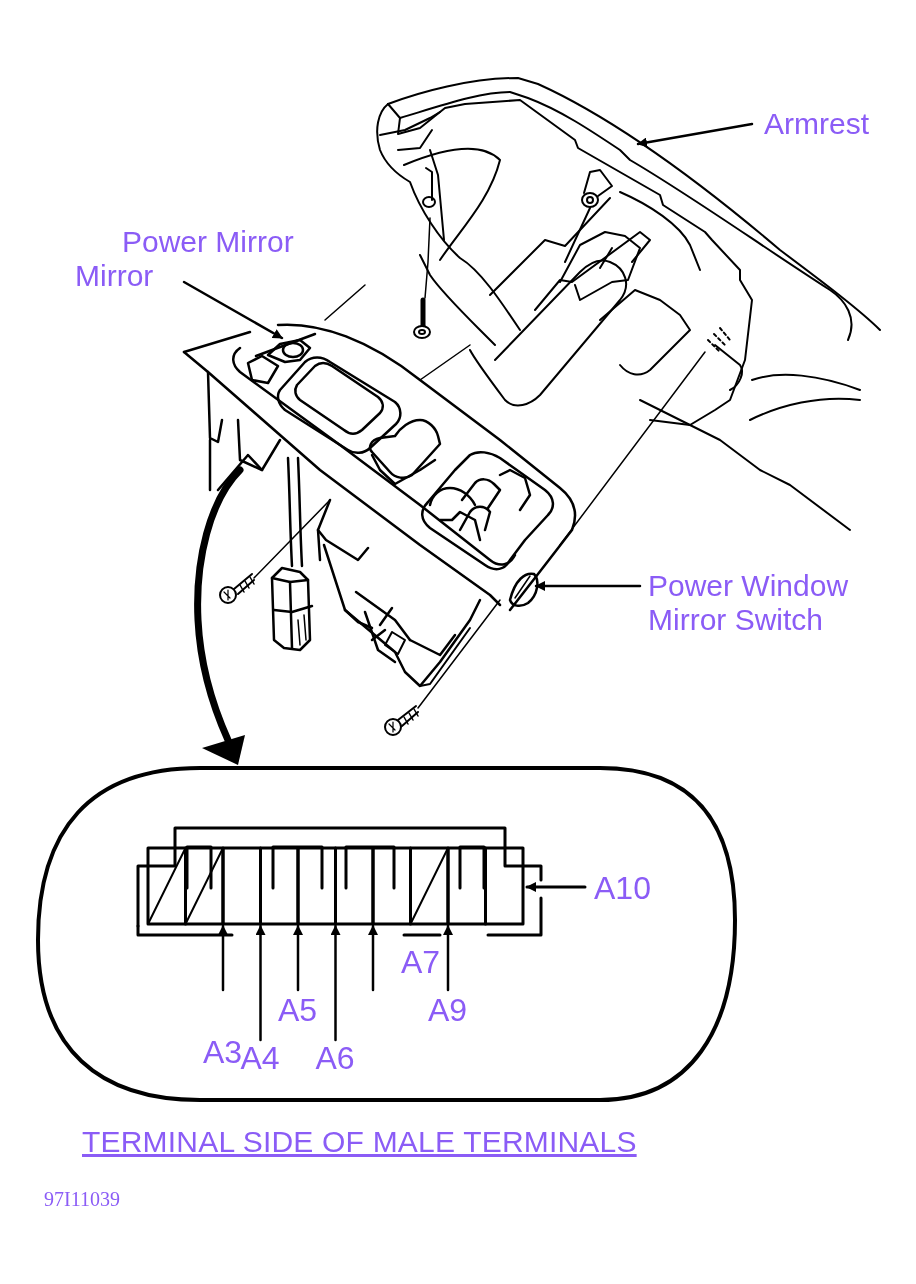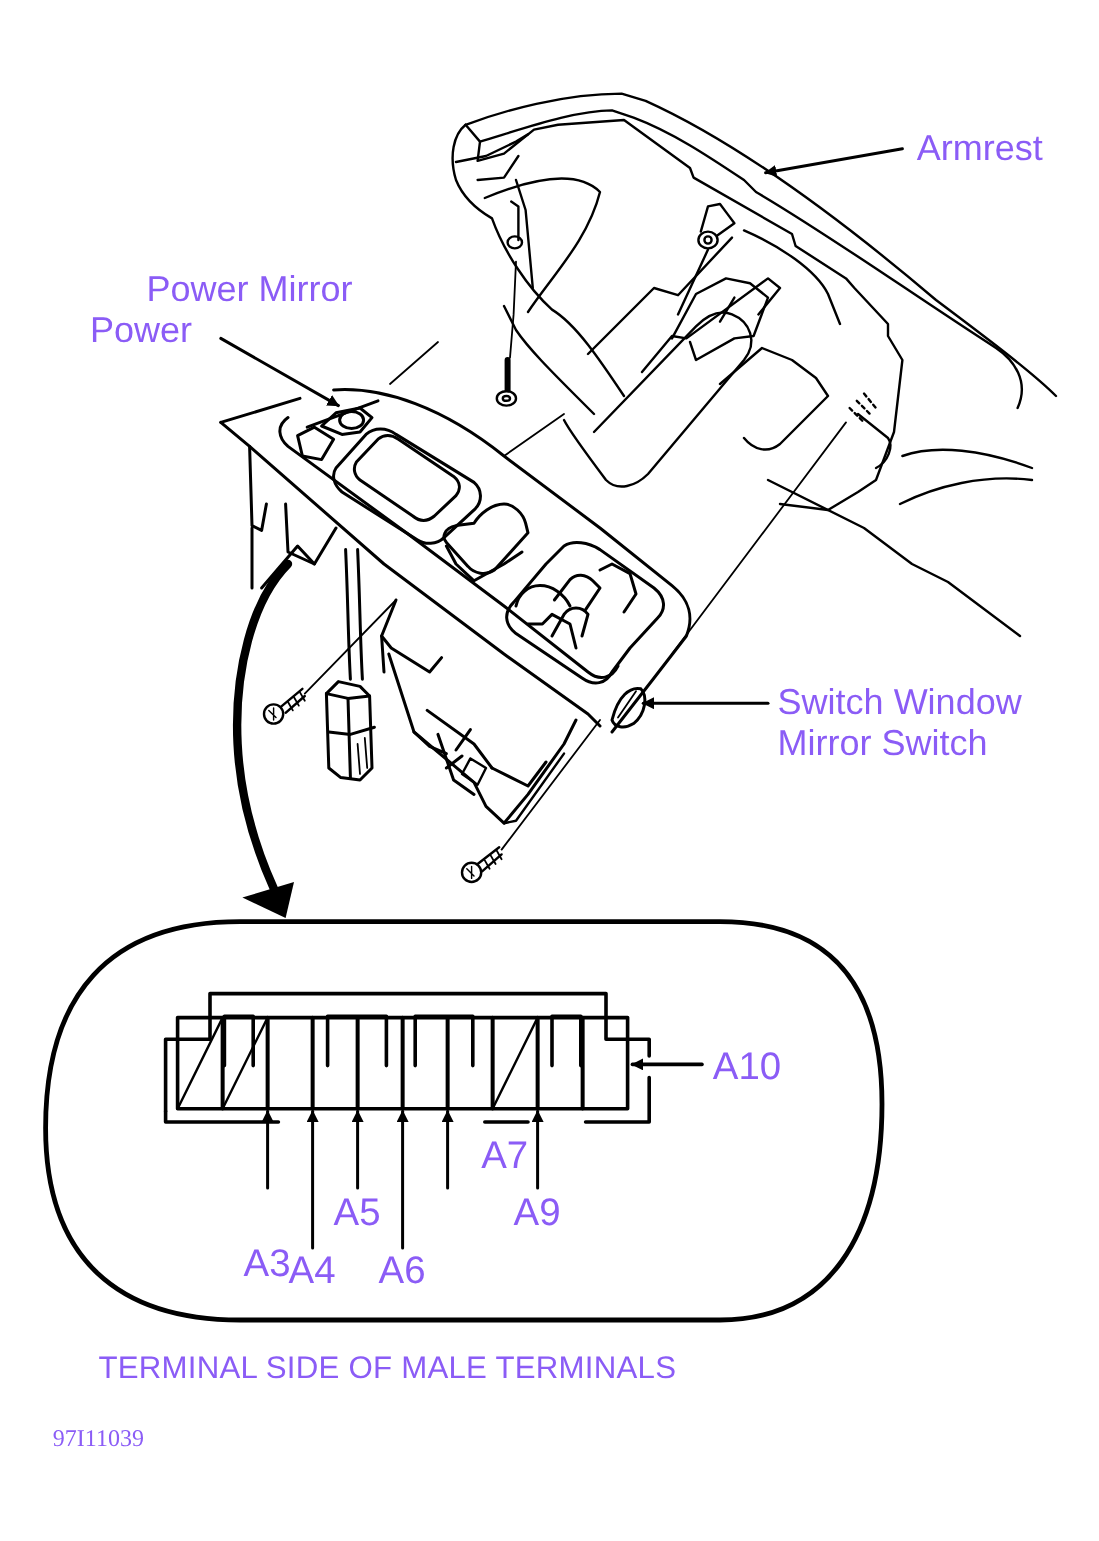--- a/index.html
+++ b/index.html
@@ -2,21 +2,21 @@
 <html><head>
 <meta charset="utf-8">
 <style>
   html, body { margin: 0; padding: 0; background: #ffffff; }
   body { width: 916px; height: 1284px; position: relative; overflow: hidden;
          font-family: "Liberation Sans", sans-serif; color: #000; }
   svg { position: absolute; left: 0; top: 0; }
   .lbl { position: absolute; font-family: "Liberation Sans", sans-serif; color: #8b5cf6; white-space: nowrap; line-height: 1.05; }
   .lbl-lg { font-size: 30px; }
   .lbl-pin { font-size: 32px; }
-  .caption { font-size: 26px; letter-spacing: 0.2px; }
+  .caption { font-size: 30px; letter-spacing: 0.2px; text-decoration: underline; }
   .figid { font-size: 20px; font-family: Liberation Serif, serif; }
 </style>
 </head>
 <body>
 
 <svg width="916" height="1284" viewBox="0 0 916 1284" fill="none" stroke="#000" stroke-linecap="round" stroke-linejoin="round">
   <defs>
     <marker id="arrowHead" markerWidth="10" markerHeight="10" refX="9" refY="5" orient="auto" markerUnits="userSpaceOnUse">
       <path d="M0,0 L10,5 L0,10 Z" fill="#000" stroke="none"></path>
     </marker>
@@ -196,23 +196,23 @@
       <line x1="373" y1="990" x2="373" y2="926" stroke-width="2.5" marker-end="url(#arrowHead)"></line>
       <line x1="448" y1="990" x2="448" y2="926" stroke-width="2.5" marker-end="url(#arrowHead)"></line>
     </g>
 
   <line x1="585" y1="887" x2="527" y2="887" stroke-width="3" marker-end="url(#arrowHead)"></line>
 </svg>
 
 <div class="lbl lbl-lg" style="left:764px; top:108px;">Armrest</div>
 
 <div class="lbl lbl-lg" style="left:75px; top:226px;margin-left:47px;">Power Mirror</div>
-<div class="lbl lbl-lg" style="left:75px; top:260px;">Power</div>
-
-<div class="lbl lbl-lg" style="left:648px; top:570px;">Switch Window</div>
+<div class="lbl lbl-lg" style="left:75px; top:260px;">Mirror</div>
+
+<div class="lbl lbl-lg" style="left:648px; top:570px;">Power Window</div>
 <div class="lbl lbl-lg" style="left:648px; top:604px;">Mirror Switch</div>
 
 <div id="pin-labels">
     <div class="lbl lbl-pin" style="left: 203px; top: 1036px;">A3</div>
     <div class="lbl lbl-pin" style="left: 240.5px; top: 1042px;">A4</div>
     <div class="lbl lbl-pin" style="left: 278px; top: 994px;">A5</div>
     <div class="lbl lbl-pin" style="left: 315.5px; top: 1042px;">A6</div>
     <div class="lbl lbl-pin" style="left: 353px; top: 946px; margin-left: 48px;">A7</div>
     <div class="lbl lbl-pin" style="left: 428px; top: 994px;">A9</div>
     <div class="lbl lbl-pin" style="left: 594px; top: 872px;">A10</div>

